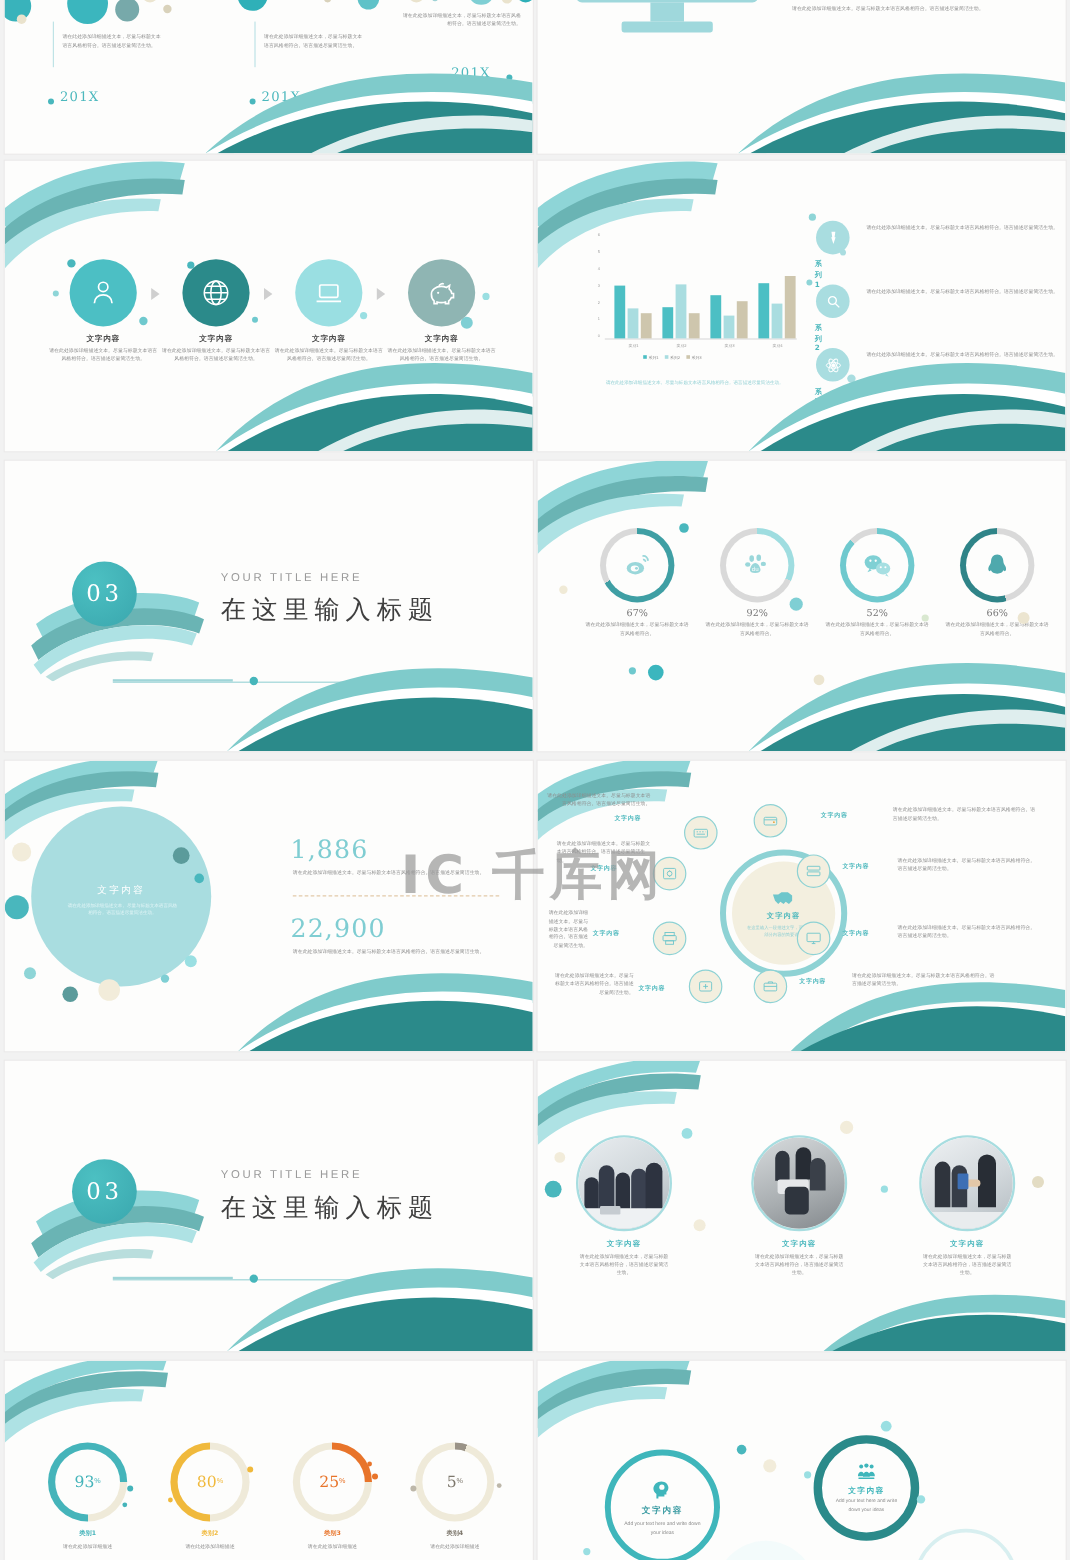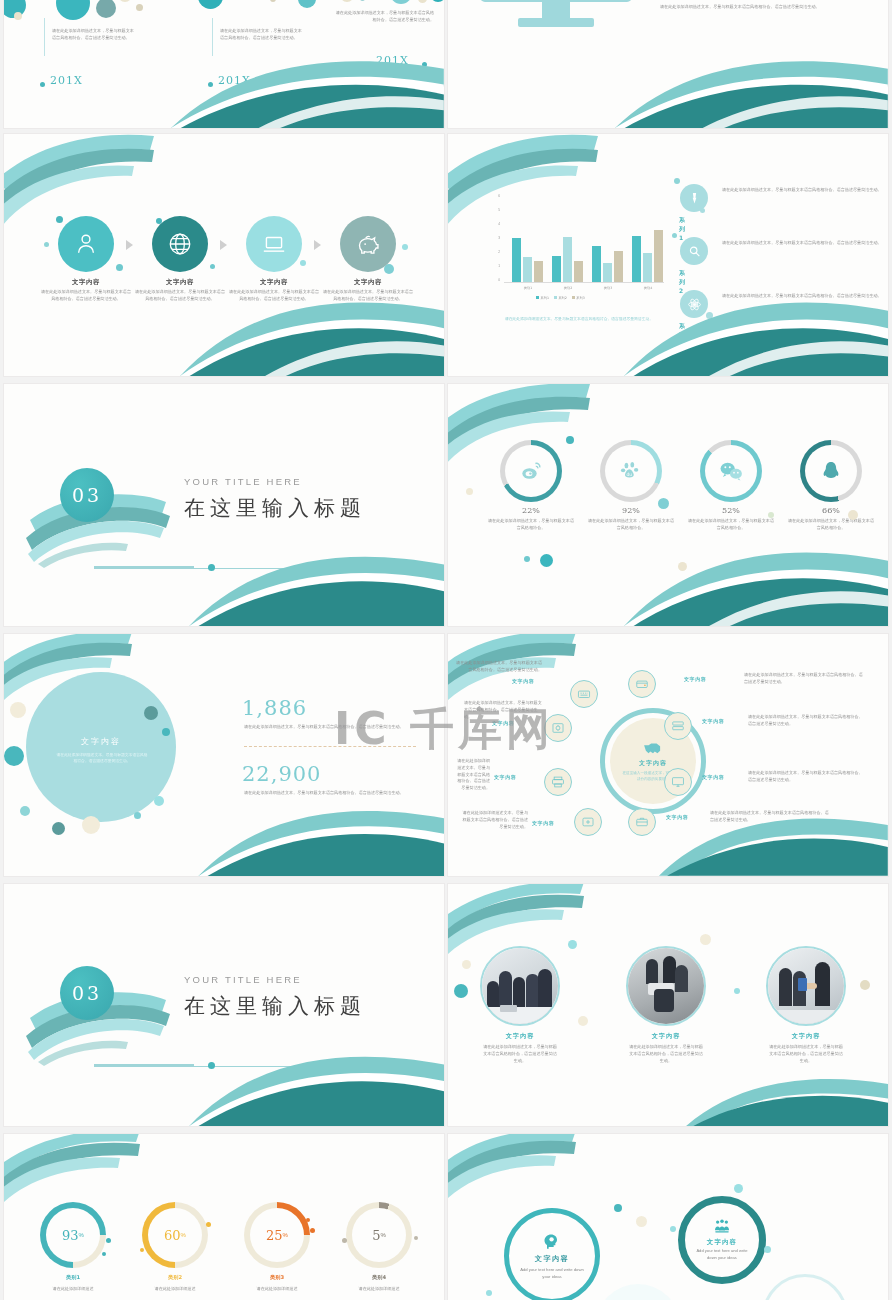--- a/index.html
+++ b/index.html
@@ -413,21 +413,21 @@
         <div class="lbl">
           <svg width="24" height="24" viewBox="0 0 24 24" fill="#9ad7da">
             <ellipse cx="10.5" cy="14.5" rx="7.2" ry="5.2"></ellipse>
             <ellipse cx="10" cy="14.8" rx="3.4" ry="2.5" fill="#fdfdfc"></ellipse>
             <circle cx="11.4" cy="14.6" r="1.2" fill="#9ad7da"></circle>
             <path d="M16.4 4.4c2.6-.5 4.8 1.4 4.4 4" stroke="#9ad7da" stroke-width="1.5" fill="none"></path>
             <path d="M16.8 7.4c1.2-.3 2.2.7 2 1.9" stroke="#9ad7da" stroke-width="1.4" fill="none"></path>
           </svg>
         </div>
       </div>
-      <div style="position:absolute;left:7px;top:66px;width:48px;text-align:center;color:#777;font-size:8px;font-family:'DejaVu Serif',serif;">22%</div>
+      <div style="position:absolute;left:7px;top:66px;width:48px;text-align:center;color:#777;font-size:8px;font-family:'DejaVu Serif',serif;">67%</div>
       <div class="tiny cn" style="position:absolute;left:-13px;top:78px;width:88px;text-align:center;">请在此处添加详细描述文本，尽量与标题文本语言风格相符合。</div>
     </div>
 
     <div style="position:absolute;left:152px;top:56px;">
       <div class="ring" style="width:62px;height:62px;background:conic-gradient(#9fdde0 0% 32%, #d9d9d9 32% 100%);">
         <div class="hole" style="inset:5px;"></div>
         <div class="lbl">
           <svg width="22" height="22" viewBox="0 0 24 24" fill="#9ad7da">
             <ellipse cx="7" cy="6" rx="2.1" ry="3"></ellipse>
               <ellipse cx="13.4" cy="5.2" rx="2.1" ry="3"></ellipse>
@@ -747,21 +747,21 @@
       <div class="cat cn" style="left:0;top:72px;width:66px;color:#45b4ba;">类别1</div>
       <div class="tiny cn" style="position:absolute;left:-8px;top:84px;width:82px;text-align:center;">请在此处添加详细描述</div>
       <div class="bubble" style="left:66px;top:36px;width:5px;height:5px;background:#45b4ba;"></div>
       <div class="bubble" style="left:62px;top:50px;width:4px;height:4px;background:#45b4ba;"></div>
     </div>
 
     <div style="position:absolute;left:138px;top:68px;">
       <div class="ring" style="width:66px;height:66px;background:conic-gradient(#efead9 0% 50%, #f0b93c 50% 100%);">
         <div class="hole" style="inset:6px;"></div>
         <div class="lbl">
-          <span style="color:#f0b93c;font-size:13px;font-family:'DejaVu Serif',serif;">60</span>
+          <span style="color:#f0b93c;font-size:13px;font-family:'DejaVu Serif',serif;">80</span>
           <span style="color:#f0b93c;font-size:6px;">%</span>
         </div>
       </div>
       <div class="cat cn" style="left:0;top:72px;width:66px;color:#f0b93c;">类别2</div>
       <div class="tiny cn" style="position:absolute;left:-8px;top:84px;width:82px;text-align:center;">请在此处添加详细描述</div>
       <div class="bubble" style="left:64px;top:20px;width:5px;height:5px;background:#f0b93c;"></div>
       <div class="bubble" style="left:-2px;top:46px;width:4px;height:4px;background:#f0b93c;"></div>
     </div>
 
     <div style="position:absolute;left:240px;top:68px;">

